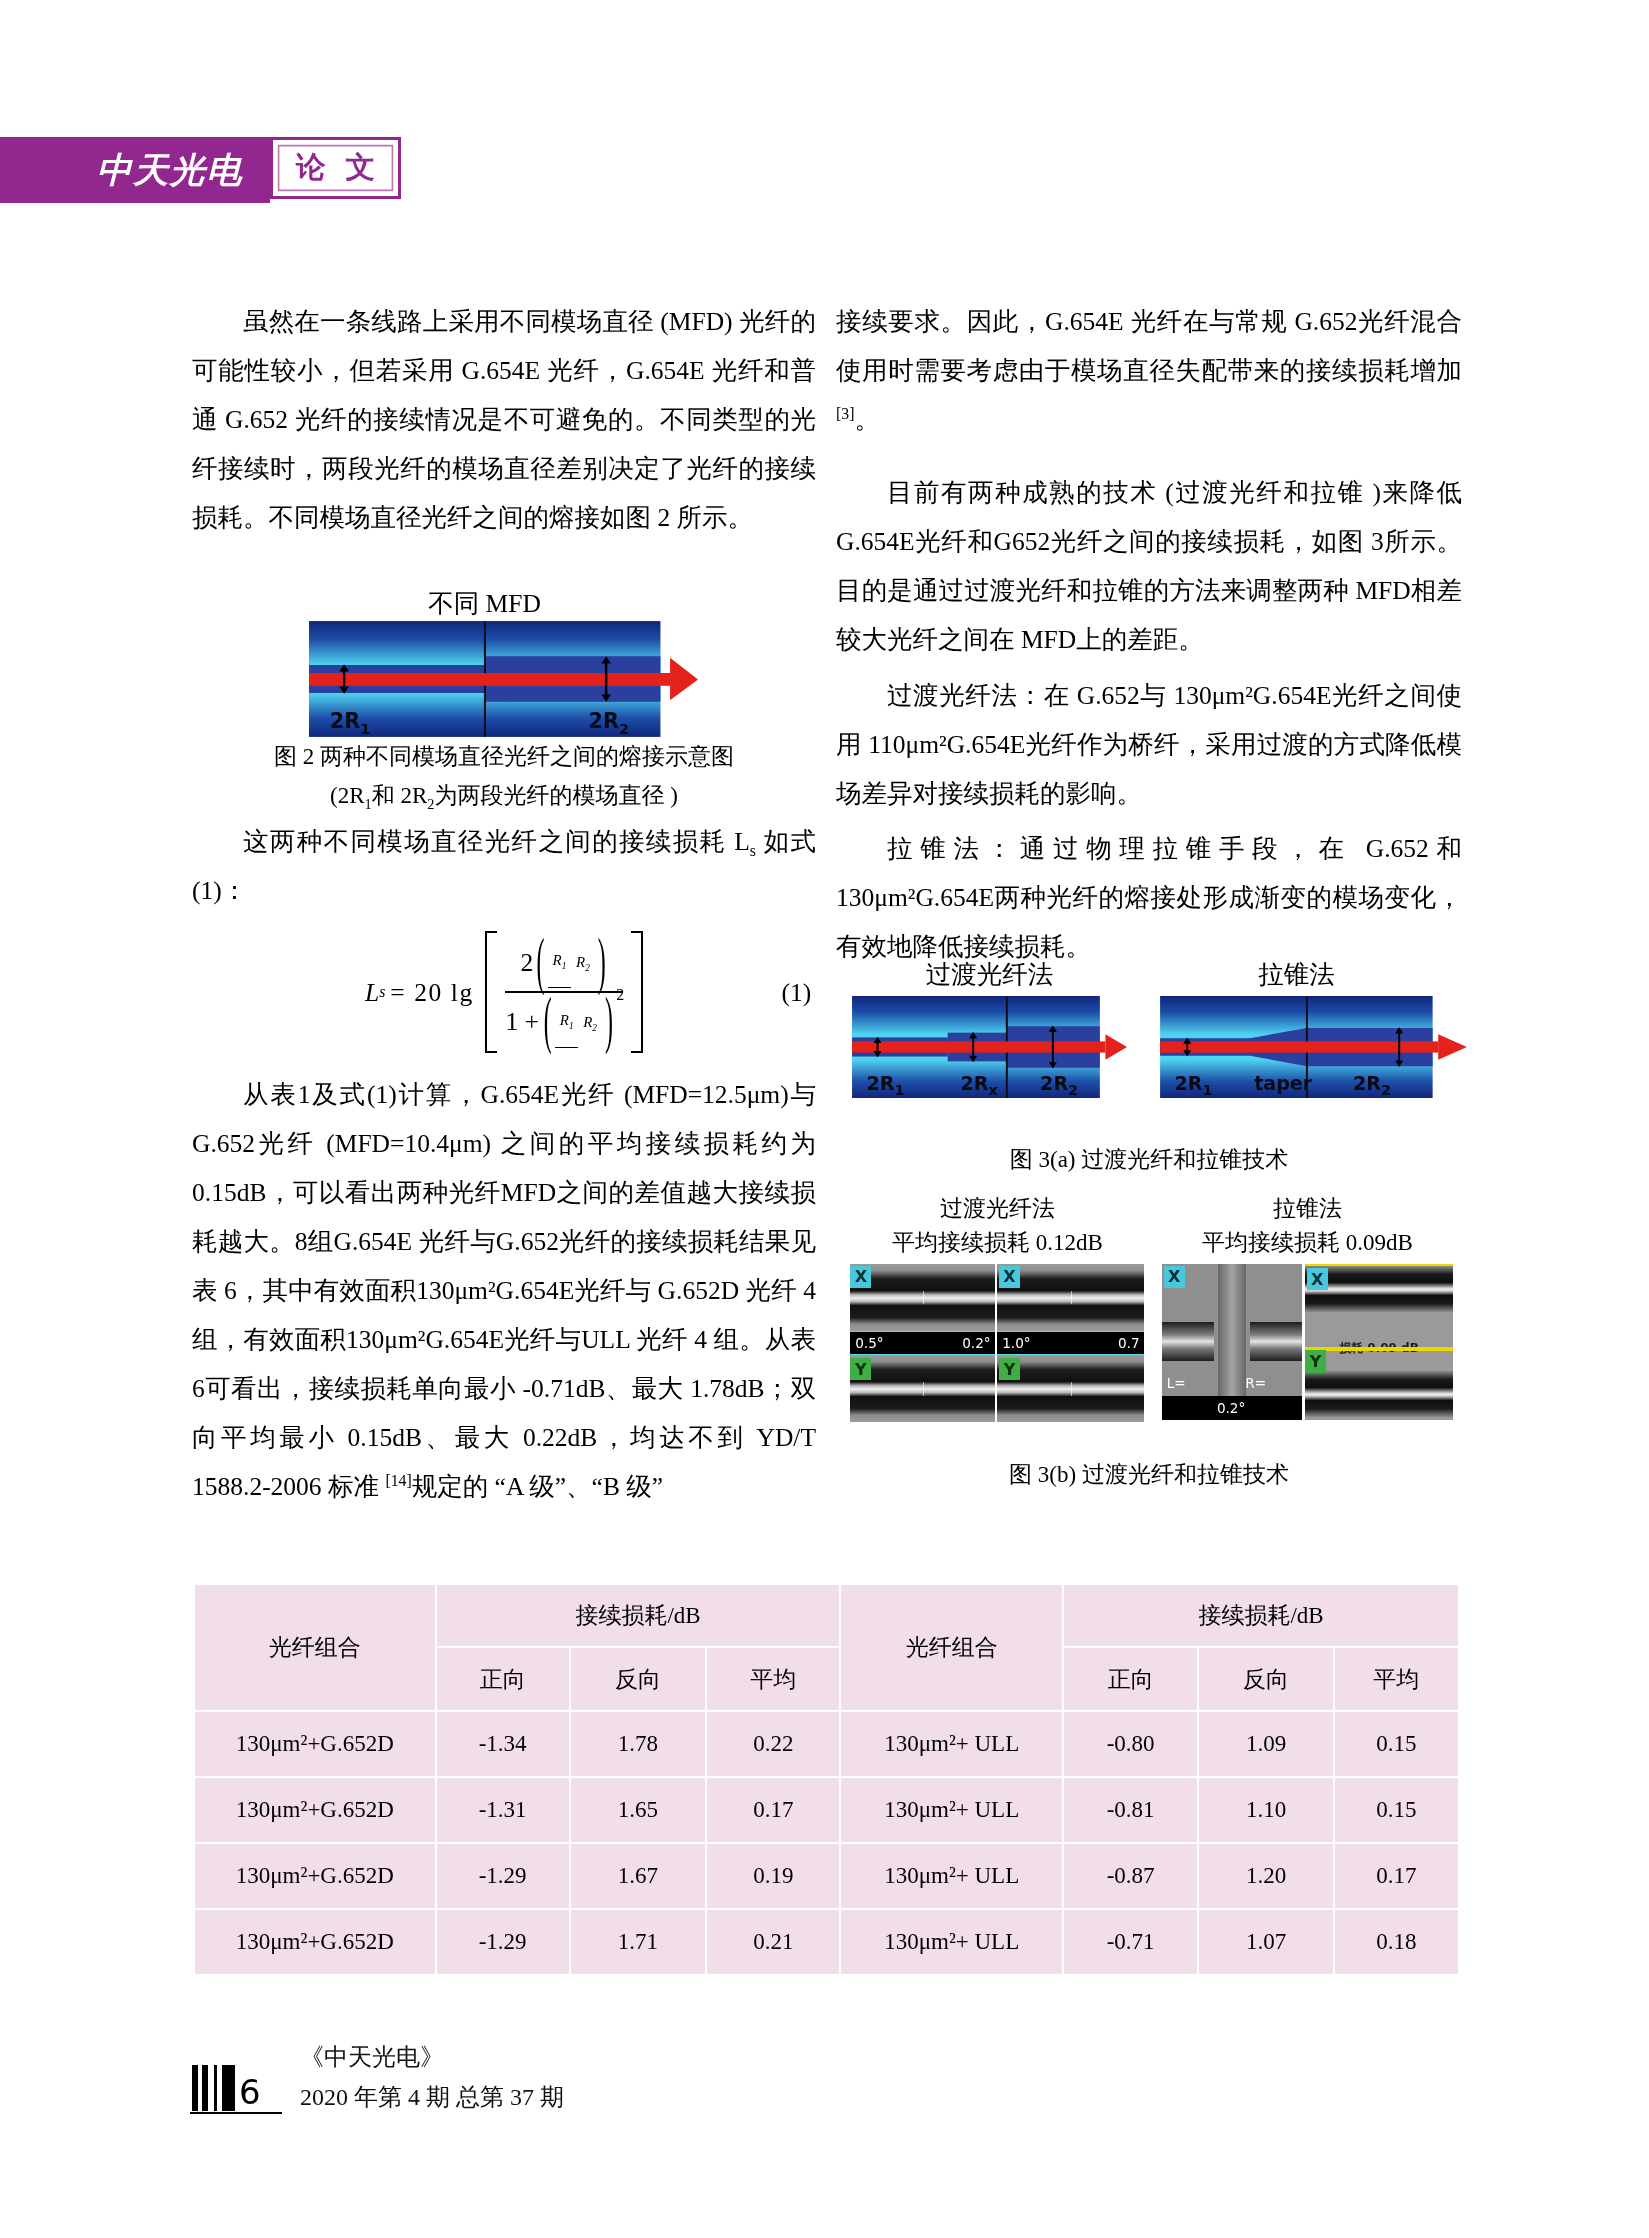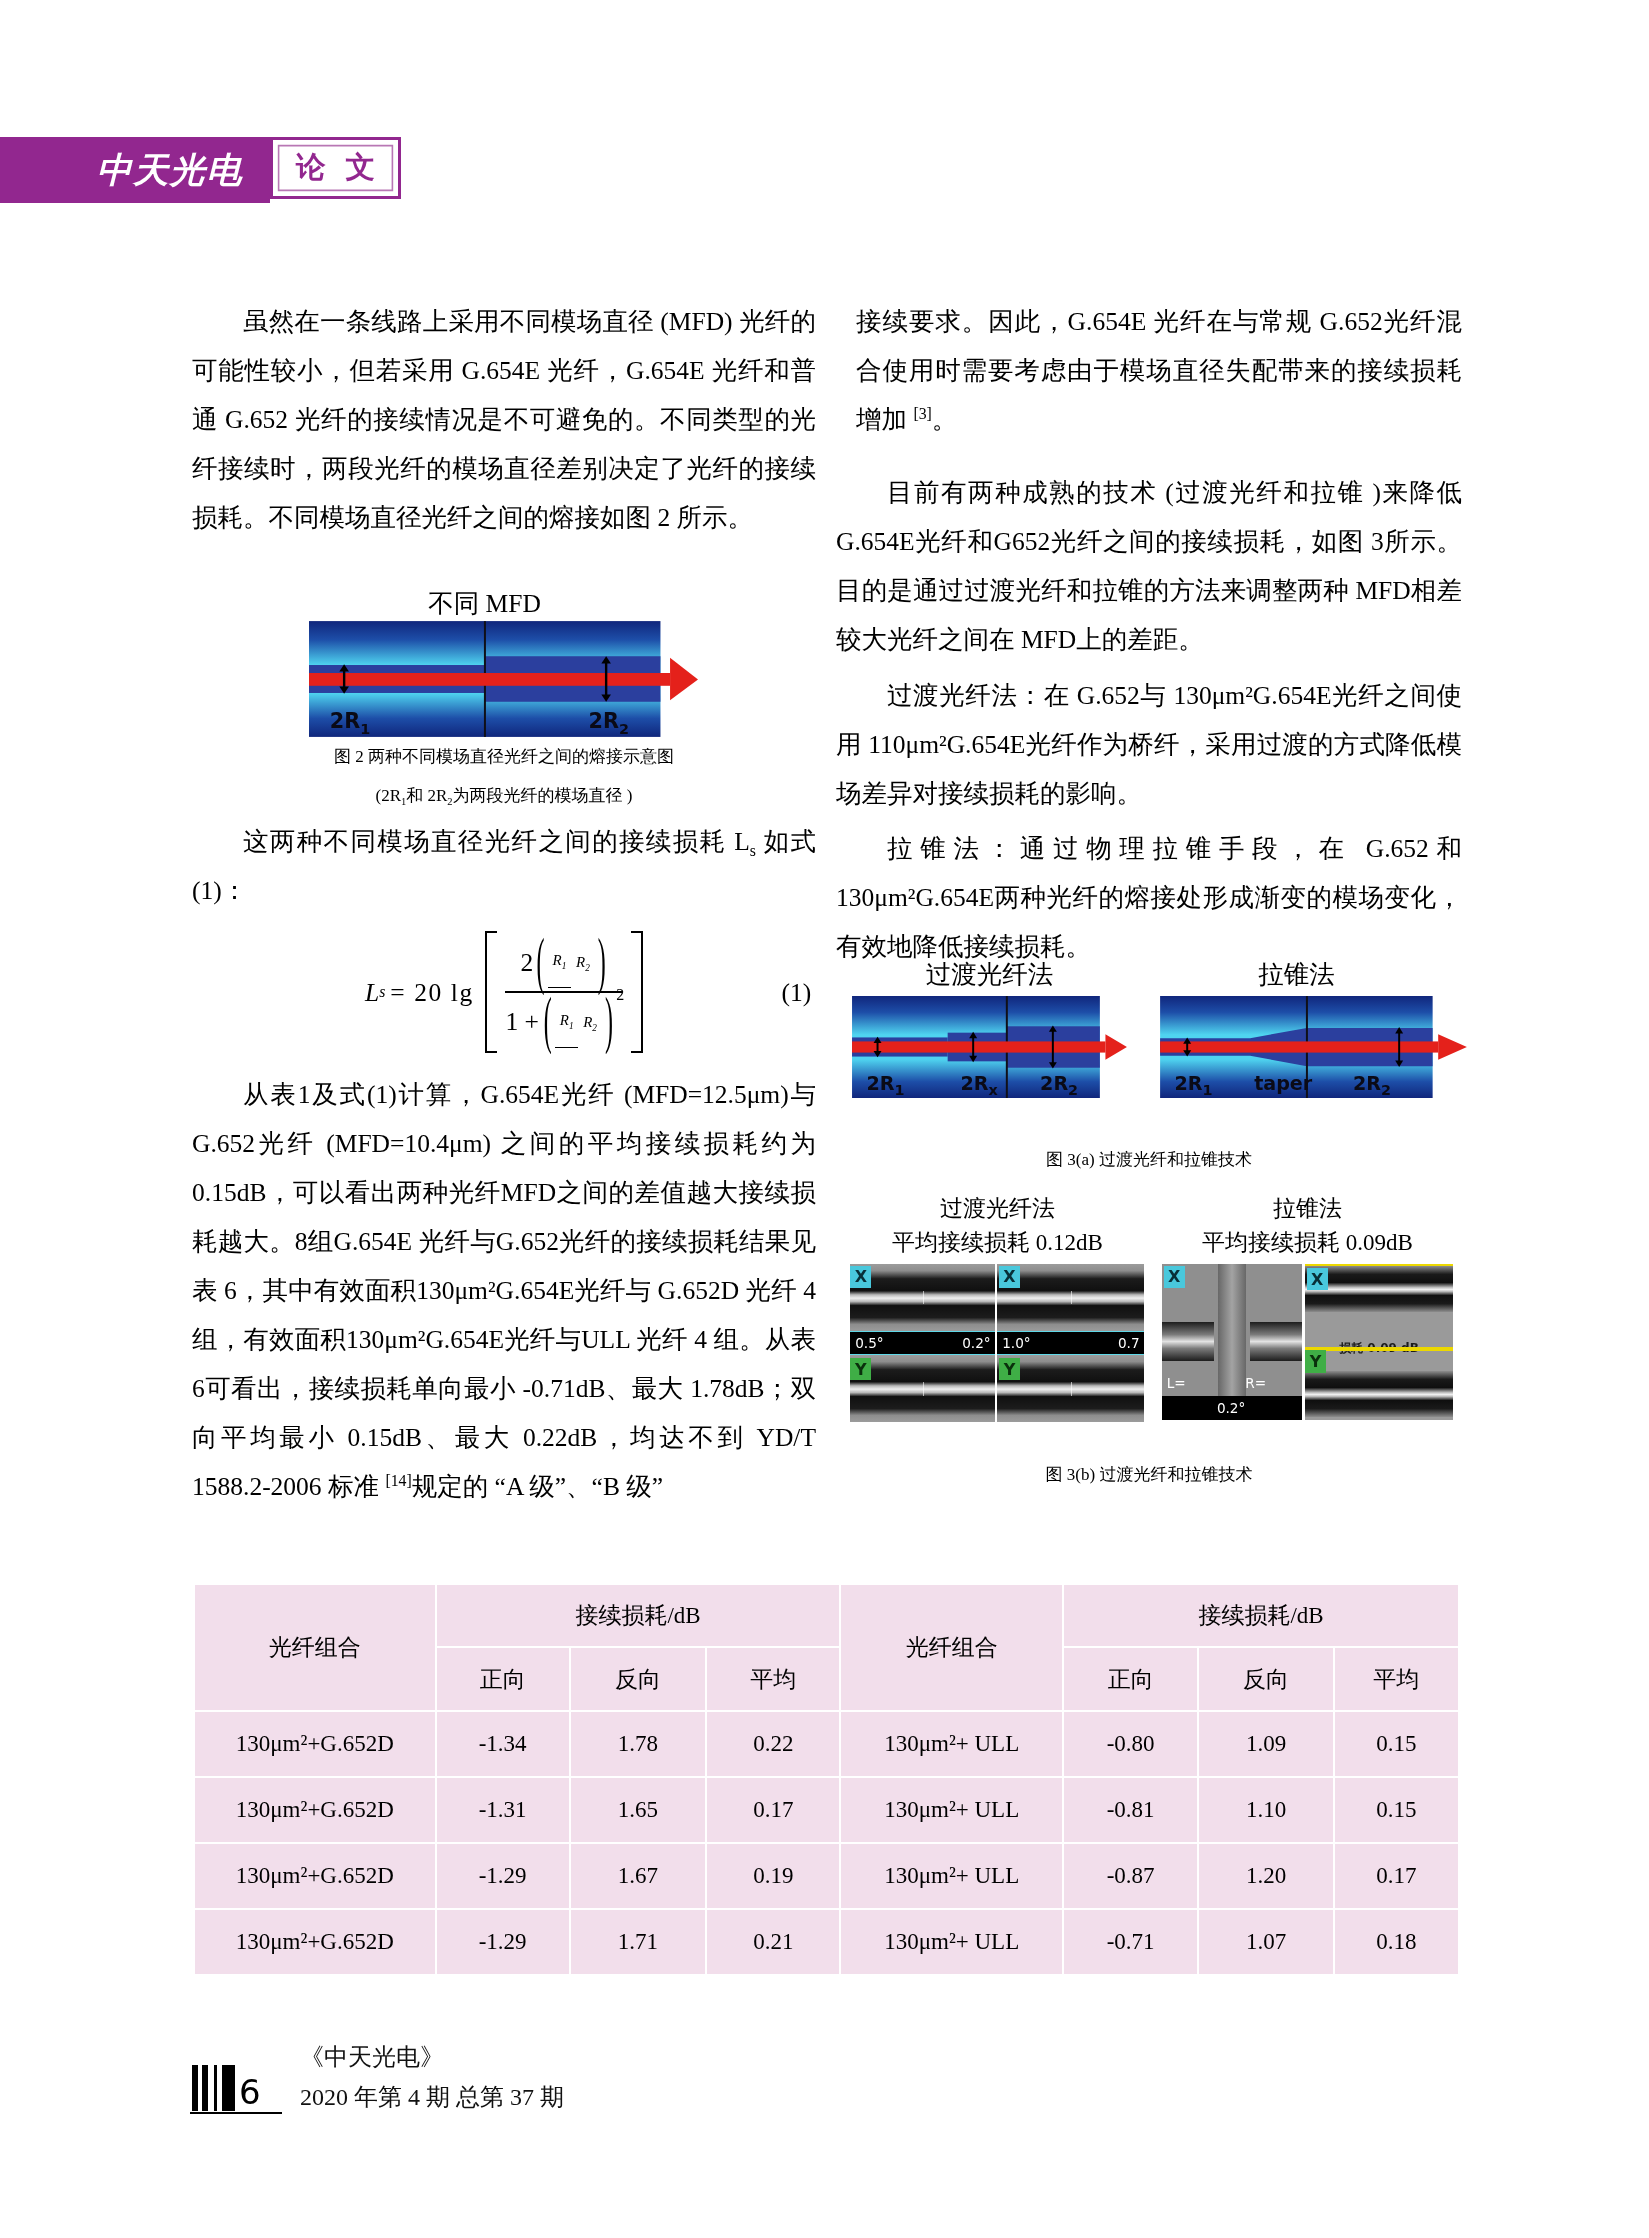--- a/index.html
+++ b/index.html
@@ -20,21 +20,21 @@
   .col{position:absolute;top:297px;width:624px;font-size:25.5px;line-height:49px;text-align:justify;}
   #col-left{left:192px;}
   #col-right{left:836px;width:626px;}
   .col p{margin:0;position:absolute;left:0;right:0;}
   .indent{text-indent:2em;}
   sup.ref{font-size:0.62em;vertical-align:super;line-height:0;}
   sub.var{font-size:0.62em;vertical-align:sub;line-height:0;}
 
   
   .figlabel{position:absolute;text-align:center;font-size:25.5px;line-height:32px;}
-  .figcaption{position:absolute;left:0;right:0;text-align:center;font-size:17px;line-height:37px;}
+  .figcaption{position:absolute;left:0;right:0;text-align:center;font-size:23px;line-height:37px;}
   .fibersvg{position:absolute;}
   .svg-label{font-family:"DejaVu Sans",sans-serif;font-weight:600;font-size:26px;fill:#0a0a16;}
   .svg-sub{font-size:18px;}
 
   
   .eq-row{position:absolute;left:0;right:0;height:184px;display:flex;align-items:center;justify-content:center;}
   .eq-main{display:flex;align-items:center;font-size:25.5px;font-style:italic;}
   .eq-op{font-style:normal;margin:0 11.2px 0 4.8px;letter-spacing:1.6px;}
   .sqb{width:10.4px;align-self:stretch;border:2.4px solid #000;}
   .sqb.l{border-right:none;}
@@ -198,21 +198,21 @@
       <span class="eq-num">(1)</span>
     </div>
 
     <p class="indent" style="top:773px;">
       <span>从表1及式(1)计算，G.654E光纤 (MFD=12.5μm)与 G.652光纤 (MFD=10.4μm) 之间的平均接续损耗约为 0.15dB，可以看出两种光纤MFD之间的差值越大接续损耗越大。8组G.654E 光纤与G.652光纤的接续损耗结果见表 6，其中有效面积130μm²G.654E光纤与 G.652D 光纤 4 组，有效面积130μm²G.654E光纤与ULL 光纤 4 组。从表6可看出，接续损耗单向最小 -0.71dB、最大 1.78dB；双向平均最小 0.15dB、最大 0.22dB，均达不到 YD/T 1588.2-2006 标准 </span><sup class="ref">[14]</sup><span>规定的 “A 级”、“B 级”</span>
     </p>
   </div>
 
   <div class="col" id="col-right">
 
-    <p style="top:0;margin-left:20px;">
+    <p style="top:0;">
       <span>接续要求。因此，G.654E 光纤在与常规 G.652光纤混合使用时需要考虑由于模场直径失配带来的接续损耗增加 </span><sup class="ref">[3]</sup><span>。</span>
     </p>
     <p class="indent" style="top:171px;"><span>目前有两种成熟的技术 (过渡光纤和拉锥 )来降低G.654E光纤和G652光纤之间的接续损耗，如图 3所示。目的是通过过渡光纤和拉锥的方法来调整两种 MFD相差较大光纤之间在 MFD上的差距。</span></p>
     <p class="indent" style="top:374px;"><span>过渡光纤法：在 G.652与 130μm²G.654E光纤之间使用 110μm²G.654E光纤作为桥纤，采用过渡的方式降低模场差异对接续损耗的影响。</span></p>
     <p class="indent" style="top:527px;"><span>拉锥法：通过物理拉锥手段，在 G.652和 130μm²G.654E两种光纤的熔接处形成渐变的模场变化，有效地降低接续损耗。</span></p>
 
     <div class="figlabel" style="left:16px;width:275px;top:662px;">
       <span>过渡光纤法</span>
     </div>
     <div class="figlabel" style="left:324px;width:273px;top:662px;">

